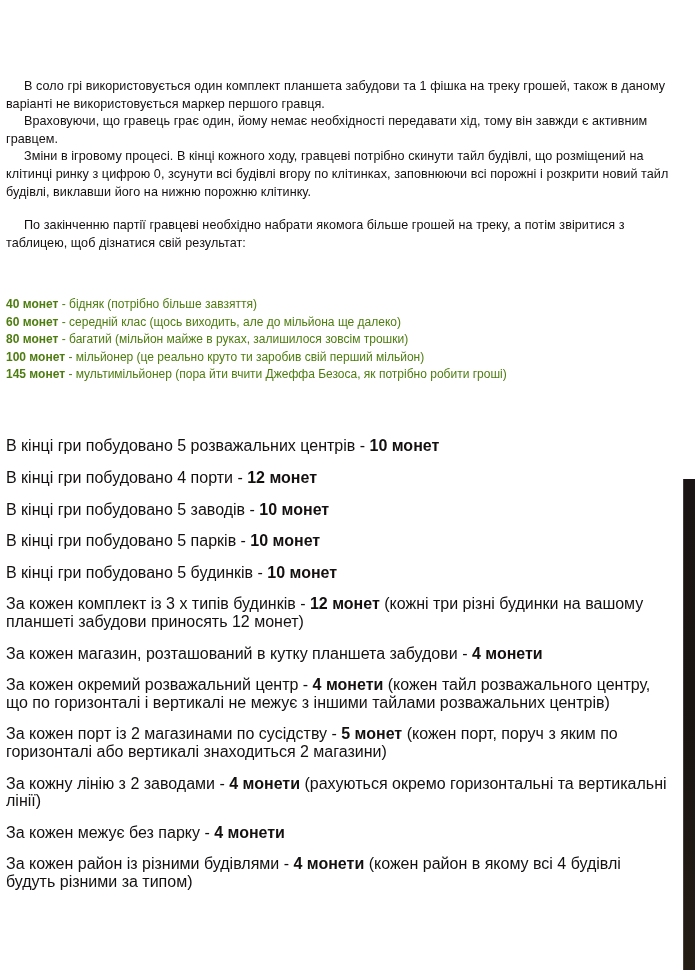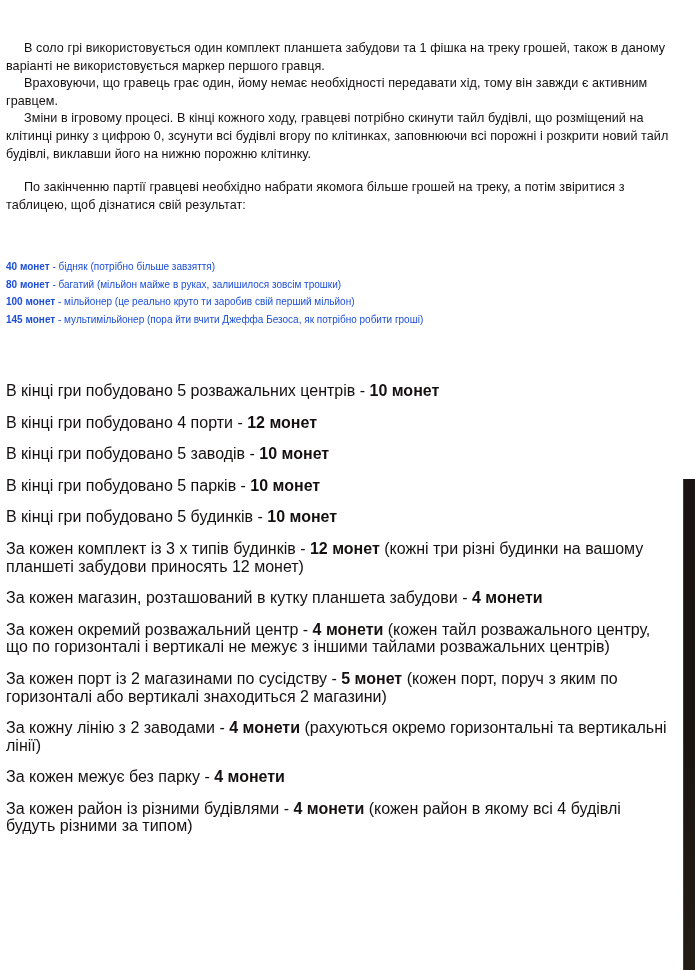--- a/index.html
+++ b/index.html
@@ -19,21 +19,21 @@
   }
 
   .page {
     position: absolute;
     top: 0;
     left: 0;
     width: 695px;
     height: 882px;
     background: #ffffff;
     box-sizing: border-box;
-    padding: 40px 24px 0 6px;
+    padding: 78px 24px 0 6px;
   }
 
   
   .intro-block {
     margin: 0 0 0 0;
   }
   .para {
     margin: 0;
     font-size: 12.6px;
     line-height: 17.6px;
@@ -45,23 +45,23 @@
     margin-top: 16px;
   }
 
   
   .score-list {
     margin: 0;
     padding: 0;
     list-style: none;
   }
   .score-row {
-    font-size: 10px;
+    font-size: 12px;
     line-height: 17.4px;
-    color: #1d4ed8;
+    color: #4d7c0f;
     white-space: nowrap;
   }
   .score-amount {
     font-weight: bold;
   }
   .score-sep {
     font-weight: normal;
   }
   .score-desc {
     font-weight: normal;
@@ -135,20 +135,23 @@
     <p class="para spaced-before">По закінченню партії гравцеві необхідно набрати якомога більше грошей на треку, а потім звіритися з таблицею, щоб дізнатися свій результат:</p>
   </div>
 
   <div class="spacer-intro-to-score"></div>
 
   <ul class="score-list">
     <li class="score-row">
       <span class="score-amount">40 монет</span><span class="score-sep"> - </span><span class="score-desc">бідняк (потрібно більше завзяття)</span>
     </li>
     <li class="score-row">
+      <span class="score-amount">60 монет</span><span class="score-sep"> - </span><span class="score-desc">середній клас (щось виходить, але до мільйона ще далеко)</span>
+    </li>
+    <li class="score-row">
       <span class="score-amount">80 монет</span><span class="score-sep"> - </span><span class="score-desc">багатий (мільйон майже в руках, залишилося зовсім трошки)</span>
     </li>
     <li class="score-row">
       <span class="score-amount">100 монет</span><span class="score-sep"> - </span><span class="score-desc">мільйонер (це реально круто ти заробив свій перший мільйон)</span>
     </li>
     <li class="score-row">
       <span class="score-amount">145 монет</span><span class="score-sep"> - </span><span class="score-desc">мультимільйонер (пора йти вчити Джеффа Безоса, як потрібно робити гроші)</span>
     </li>
   </ul>
 

